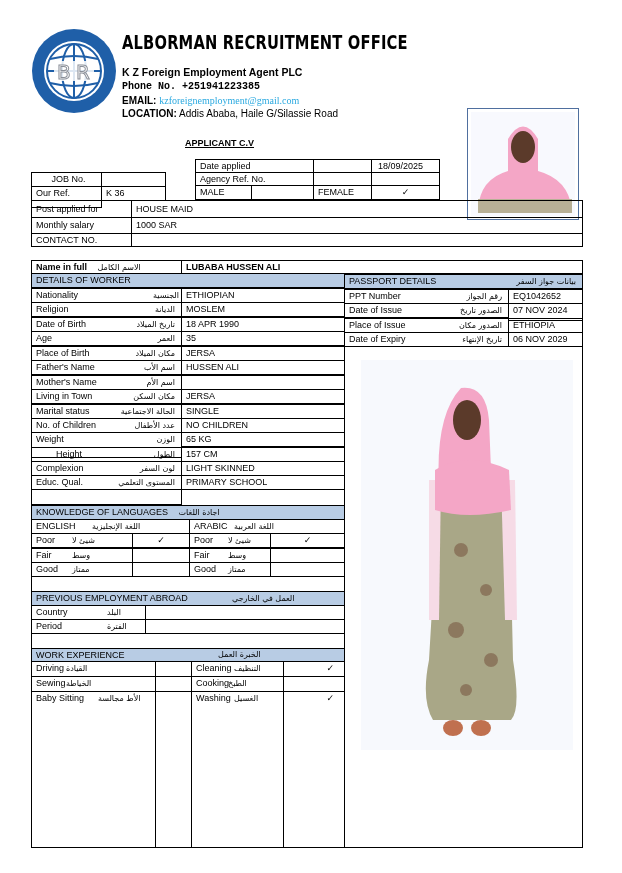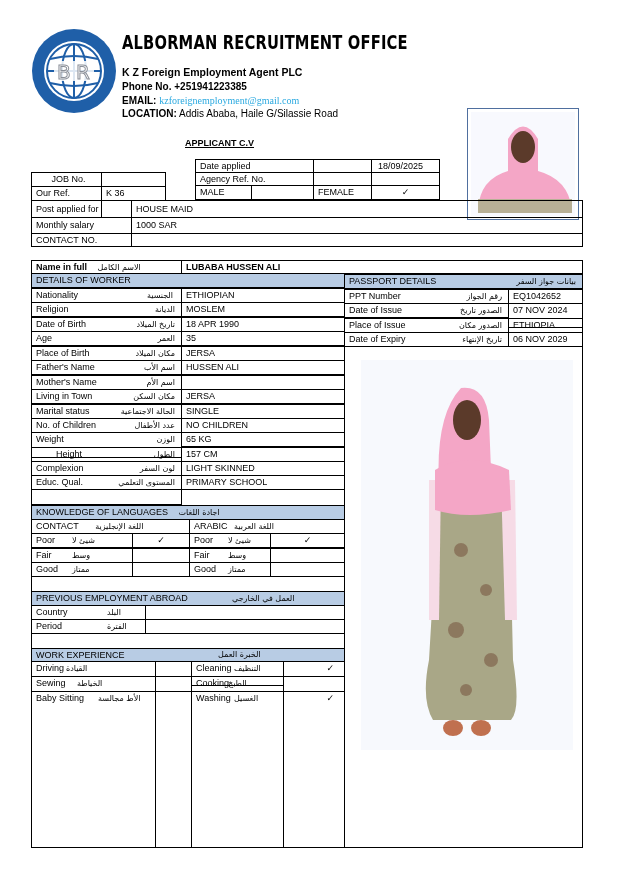--- a/index.html
+++ b/index.html
@@ -6,21 +6,21 @@
   body {
     width: 622px; height: 873px; background: #ffffff; position: relative;
     font-family: "Liberation Sans", "DejaVu Sans", sans-serif; color: #000;
     overflow: hidden;
   }
   .abs { position: absolute; }
   .logo { left: 30px; top: 27px; width: 88px; height: 88px; }
   .title { left: 122px; top: 31px; font-size: 19px; font-weight: bold; letter-spacing: 0.2px; font-family: "DejaVu Sans", sans-serif; font-stretch: condensed; transform: scaleX(0.86); transform-origin: left; }
   .subline { left: 122px; font-size: 10px; }
   .sub1 { top: 66px; font-weight: bold; font-size: 10.5px; }
-  .sub2 { top: 81px; font-weight: bold; }
+  .sub2 { top: 81px; font-weight: bold; font-family: Liberation Mono, monospace; }
   .sub3 { top: 95px; text-align: right; }
   .sub4 { top: 108px; }
   .email-link { color: #2aa9e0; font-family: "Liberation Serif", serif; }
   .applicant { left: 185px; top: 138px; font-size: 9px; font-weight: bold; text-decoration: underline; }
   .cell { position: absolute; border: 1px solid #000; font-size: 9px; line-height: 12px; padding-left: 4px; white-space: nowrap; overflow: hidden; }
   .ar { font-family: "DejaVu Sans", sans-serif; font-size: 8px; direction: rtl; unicode-bidi: embed; }
   .hdr { background: #b8cce4; }
   .vline { position:absolute; border-left: 1px solid #000; }
   .photo-small { left: 467px; top: 108px; width: 112px; height: 112px; border: 1px solid #4f6f9f; background: #fff; }
   .photo-big { left: 361px; top: 360px; width: 212px; height: 390px; background: #f7f9fd; }
@@ -68,21 +68,21 @@
   <svg width="110" height="110" viewBox="0 0 110 110">
     <rect x="3" y="3" width="104" height="104" fill="#f8f9fe"></rect>
     <path d="M10 100 Q12 70 40 62 L40 30 Q55 5 70 30 L70 62 Q100 70 104 100 Z" fill="#f4a6c6"></path>
     <ellipse cx="55" cy="38" rx="12" ry="16" fill="#5b3a2a"></ellipse>
     <rect x="10" y="90" width="94" height="14" fill="#b8b096"></rect>
   </svg>
 </div>
 
 <div class="cell" style="left:31px;top:172px;width:71px;height:15px;text-align:center;">JOB No.</div>
 <div class="cell" style="left:101px;top:172px;width:65px;height:15px;"></div>
-<div class="cell" style="left:31px;top:186px;width:71px;height:32px;">Our Ref.</div>
+<div class="cell" style="left:31px;top:186px;width:71px;height:22px;">Our Ref.</div>
 <div class="cell" style="left:101px;top:186px;width:65px;height:15px;">K 36</div>
 
 <div class="cell" style="left:195px;top:159px;width:119px;height:14px;">Date applied</div>
 <div class="cell" style="left:313px;top:159px;width:59px;height:14px;"></div>
 <div class="cell" style="left:371px;top:159px;width:69px;height:14px;padding-left:6px;">18/09/2025</div>
 <div class="cell" style="left:195px;top:172px;width:119px;height:14px;">Agency Ref. No.</div>
 <div class="cell" style="left:313px;top:172px;width:59px;height:14px;"></div>
 <div class="cell" style="left:371px;top:172px;width:69px;height:14px;"></div>
 <div class="cell" style="left:195px;top:185px;width:57px;height:15px;">MALE</div>
 <div class="cell" style="left:251px;top:185px;width:63px;height:15px;"></div>
@@ -106,21 +106,21 @@
 <div class="cell" style="left:181px;top:260px;width:402px;height:14px;font-weight:bold;">LUBABA HUSSEN ALI</div>
 
 <div class="cell hdr" style="left:31px;top:273px;width:314px;height:15px;">DETAILS OF WORKER</div>
 
 <div class="cell hdr" style="left:344px;top:274px;width:239px;height:15px;">
   <span>PASSPORT DETAILS</span>
   <span class="ar abs" style="right:6px;top:1px;">بيانات جواز السفر</span>
 </div>
 
 <div id="worker-rows">
-    <div class="cell" style="left:31px;top:288px;width:151px;height:15px;"><span>Nationality</span><span class="ar abs" style="right:8px;top:1px;">الجنسية</span></div>
+    <div class="cell" style="left:31px;top:288px;width:151px;height:15px;"><span>Nationality</span><span class="ar abs" style="right:2px;top:1px;">الجنسية</span></div>
     <div class="cell" style="left:181px;top:288px;width:164px;height:15px;">ETHIOPIAN</div>
     <div class="cell" style="left:31px;top:302px;width:151px;height:15px;"><span>Religion</span><span class="ar abs" style="right:6px;top:1px;">الديانة</span></div>
     <div class="cell" style="left:181px;top:302px;width:164px;height:15px;">MOSLEM</div>
     <div class="cell" style="left:31px;top:317px;width:151px;height:15px;"><span>Date of Birth</span><span class="ar abs" style="right:6px;top:1px;">تاريخ الميلاد</span></div>
     <div class="cell" style="left:181px;top:317px;width:164px;height:15px;">18 APR 1990</div>
     <div class="cell" style="left:31px;top:331px;width:151px;height:15px;"><span>Age</span><span class="ar abs" style="right:6px;top:1px;">العمر</span></div>
     <div class="cell" style="left:181px;top:331px;width:164px;height:15px;">35</div>
     <div class="cell" style="left:31px;top:346px;width:151px;height:15px;"><span>Place of Birth</span><span class="ar abs" style="right:6px;top:1px;">مكان الميلاد</span></div>
     <div class="cell" style="left:181px;top:346px;width:164px;height:15px;">JERSA</div>
     <div class="cell" style="left:31px;top:360px;width:151px;height:15px;"><span>Father's Name</span><span class="ar abs" style="right:6px;top:1px;">اسم الأب</span></div>
@@ -141,21 +141,21 @@
     <div class="cell" style="left:181px;top:461px;width:164px;height:15px;">LIGHT SKINNED</div>
     <div class="cell" style="left:31px;top:475px;width:151px;height:30px;"><span>Educ. Qual.</span><span class="ar abs" style="right:6px;top:1px;">المستوى التعلمي</span></div>
     <div class="cell" style="left:181px;top:475px;width:164px;height:15px;">PRIMARY SCHOOL</div>
     <div class="cell" style="left:31px;top:489px;width:314px;height:17px;"></div>
   </div>
 
 <div id="passport-rows">
     <div class="cell" style="left:344px;top:289px;width:165px;height:15px;"><span>PPT Number</span><span class="ar abs" style="right:6px;top:1px;">رقم الجواز</span></div>
     <div class="cell" style="left:508px;top:289px;width:75px;height:15px;">EQ1042652</div>
     <div class="cell" style="left:344px;top:303px;width:165px;height:15px;"><span>Date of Issue</span><span class="ar abs" style="right:6px;top:1px;">الصدور تاريخ</span></div>
-    <div class="cell" style="left:508px;top:303px;width:75px;height:25px;">07 NOV 2024</div>
+    <div class="cell" style="left:508px;top:303px;width:75px;height:18px;">07 NOV 2024</div>
     <div class="cell" style="left:344px;top:318px;width:165px;height:15px;"><span>Place of Issue</span><span class="ar abs" style="right:6px;top:1px;">الصدور مكان</span></div>
     <div class="cell" style="left:508px;top:318px;width:75px;height:15px;">ETHIOPIA</div>
     <div class="cell" style="left:344px;top:332px;width:165px;height:15px;"><span>Date of Expiry</span><span class="ar abs" style="right:6px;top:1px;">تاريخ الإنتهاء</span></div>
     <div class="cell" style="left:508px;top:332px;width:75px;height:15px;">06 NOV 2029</div>
   </div>
 
 <div class="abs photo-big">
   <svg width="212" height="390" viewBox="0 0 212 390">
     <rect width="212" height="390" fill="#f7f9fd"></rect>
     <path d="M80 150 Q70 60 100 28 Q125 25 128 60 L130 110 Q150 125 148 150 Z" fill="#f4a6c6"></path>
@@ -174,21 +174,21 @@
       <circle cx="105" cy="330" r="6"></circle>
     </g>
   </svg>
 </div>
 
 <div class="cell hdr" style="left:31px;top:505px;width:314px;height:15px;">
   <span>KNOWLEDGE OF LANGUAGES</span>
   <span class="ar" style="margin-left:8px;">اجادة اللغات</span>
 </div>
 <div class="cell" style="left:31px;top:519px;width:159px;height:15px;">
-  <span>CONTACT</span>
+  <span>ENGLISH</span>
   <span class="ar" style="margin-left:14px;">اللغة الإنجليزية</span>
 </div>
 <div class="cell" style="left:189px;top:519px;width:156px;height:15px;">
   <span>ARABIC</span>
   <span class="ar" style="margin-left:4px;">اللغة العربية</span>
 </div>
 <div id="lang-rows">
     <div class="cell" style="left:31px;top:533px;width:102px;height:15px;"><span>Poor</span><span class="ar abs" style="left:40px;top:1px;">شيئ لا</span></div>
     <div class="cell check" style="left:132px;top:533px;width:58px;height:15px;text-align:center;padding:0;">✓</div>
     <div class="cell" style="left:189px;top:533px;width:82px;height:15px;"><span>Poor</span><span class="ar abs" style="left:38px;top:1px;">شيئ لا</span></div>
@@ -214,23 +214,23 @@
     <div class="cell" style="left:145px;top:619px;width:200px;height:15px;"></div>
   </div>
 
 <div class="cell hdr" style="left:31px;top:648px;width:314px;height:14px;">
   <span>WORK EXPERIENCE</span>
   <span class="ar abs" style="left:186px;top:0px;">الخبرة العمل</span>
 </div>
 <div id="work-rows">
     <div class="cell" style="left:31px;top:661px;width:125px;height:16px;"><span>Driving</span><span class="ar abs" style="left:34px;top:1px;">القيادة</span></div>
     <div class="cell check" style="left:155px;top:661px;width:37px;height:16px;text-align:center;padding:0;"></div>
-    <div class="cell" style="left:191px;top:661px;width:93px;height:25px;"><span>Cleaning</span><span class="ar abs" style="left:42px;top:1px;">التنظيف</span></div>
+    <div class="cell" style="left:191px;top:661px;width:93px;height:16px;"><span>Cleaning</span><span class="ar abs" style="left:42px;top:1px;">التنظيف</span></div>
     <div class="cell check" style="left:283px;top:661px;width:62px;height:16px;text-align:right;padding-right:10px;">✓</div>
-    <div class="cell" style="left:31px;top:676px;width:125px;height:16px;"><span>Sewing</span><span class="ar abs" style="left:34px;top:1px;margin-left:11px;">الخياطة</span></div>
+    <div class="cell" style="left:31px;top:676px;width:125px;height:16px;"><span>Sewing</span><span class="ar abs" style="left:34px;top:1px;">الخياطة</span></div>
     <div class="cell check" style="left:155px;top:676px;width:37px;height:16px;text-align:center;padding:0;"></div>
     <div class="cell" style="left:191px;top:676px;width:93px;height:16px;"><span>Cooking</span><span class="ar abs" style="left:36px;top:1px;">الطبخ</span></div>
     <div class="cell check" style="left:283px;top:676px;width:62px;height:16px;text-align:right;padding-right:10px;"></div>
     <div class="cell" style="left:31px;top:691px;width:125px;height:157px;"><span>Baby Sitting</span><span class="ar abs" style="left:66px;top:1px;">الأط مجالسة</span></div>
     <div class="cell check" style="left:155px;top:691px;width:37px;height:157px;text-align:center;padding:0;"></div>
     <div class="cell" style="left:191px;top:691px;width:93px;height:157px;"><span>Washing</span><span class="ar abs" style="left:42px;top:1px;">الغسيل</span></div>
     <div class="cell check" style="left:283px;top:691px;width:62px;height:157px;text-align:right;padding-right:10px;">✓</div>
   </div>
 
 <div class="vline" style="left:155px;top:661px;height:187px;"></div>

